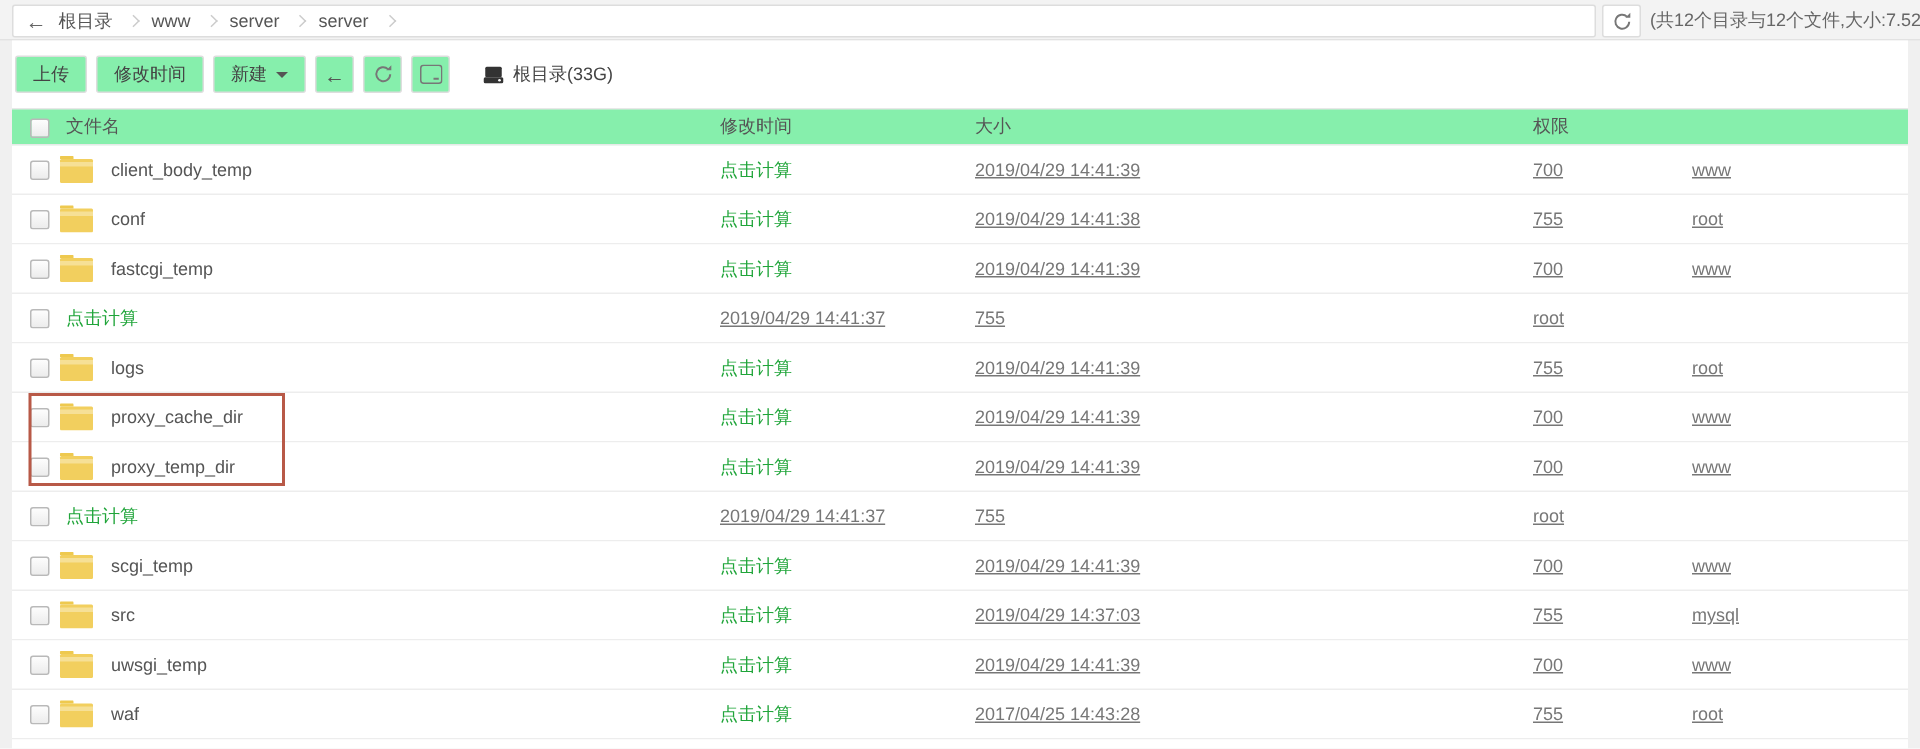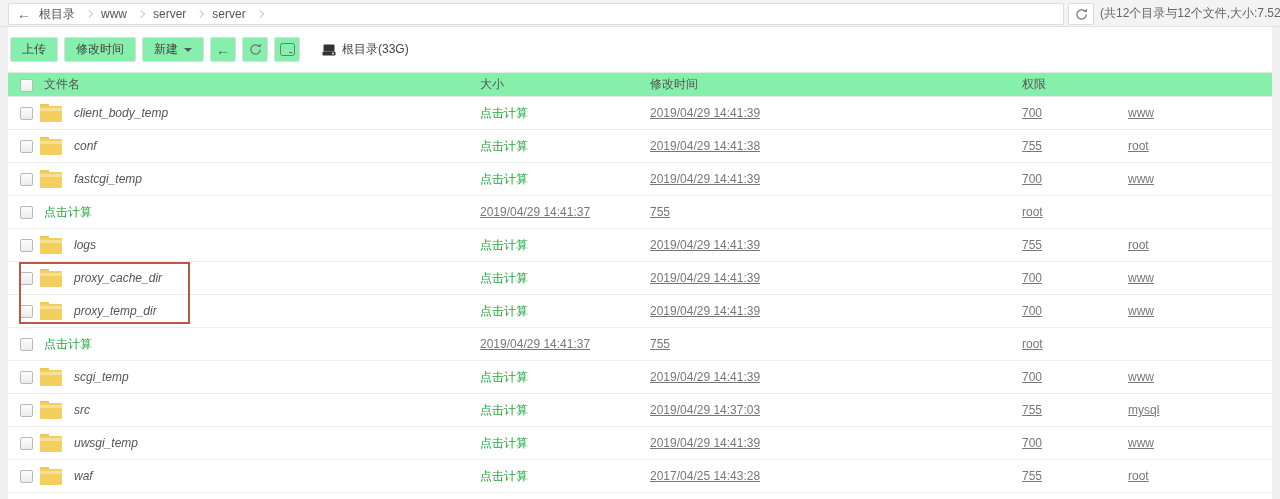--- a/index.html
+++ b/index.html
@@ -75,21 +75,21 @@
     color:#555;
   }
   .row{ height:33px; border-bottom:1px solid #ededed; background:#fff; }
   .cell{ padding-left:8px; overflow:hidden; white-space:nowrap; }
   .cell-check{ padding-left:12px; }
   .checkbox{
     width:13px; height:13px; display:inline-block;
     border:1px solid #b9b9b9; border-radius:2px;
     background:linear-gradient(#fdfdfd,#ececec); cursor:pointer; vertical-align:middle;
   }
-  .cell-name{ display:flex; align-items:center; padding-left:4px;font-style:italic; }
+  .cell-name{ display:flex; align-items:center; padding-left:4px; }
   .folder-icon{
     width:22px; height:16px; background:#f2cf5e; border-radius:1px;
     position:relative; margin-right:12px; flex:none; margin-top:2px;
   }
   .folder-icon::before{
     content:""; position:absolute; top:-3px; left:0; width:9px; height:3px;
     background:#eec94f; border-radius:2px 2px 0 0;
   }
   .folder-icon::after{
     content:""; position:absolute; top:2px; left:0; right:0; height:3px;
@@ -166,22 +166,22 @@
       </svg>
       <span>根目录(33G)</span>
     </span>
   </div>
 
   <div class="grid-row thead">
     <div class="cell cell-check">
       <span class="checkbox"></span>
     </div>
     <div class="cell" style="padding-left:8px">文件名</div>
+    <div class="cell">修改时间</div>
     <div class="cell">大小</div>
-    <div class="cell">修改时间</div>
     <div class="cell">权限</div>
   </div>
 
   <div>
   <div class="grid-row row">
     <div class="cell cell-check">
       <span class="checkbox"></span>
     </div>
     <div class="cell cell-name">
       <span class="folder-icon"></span>

